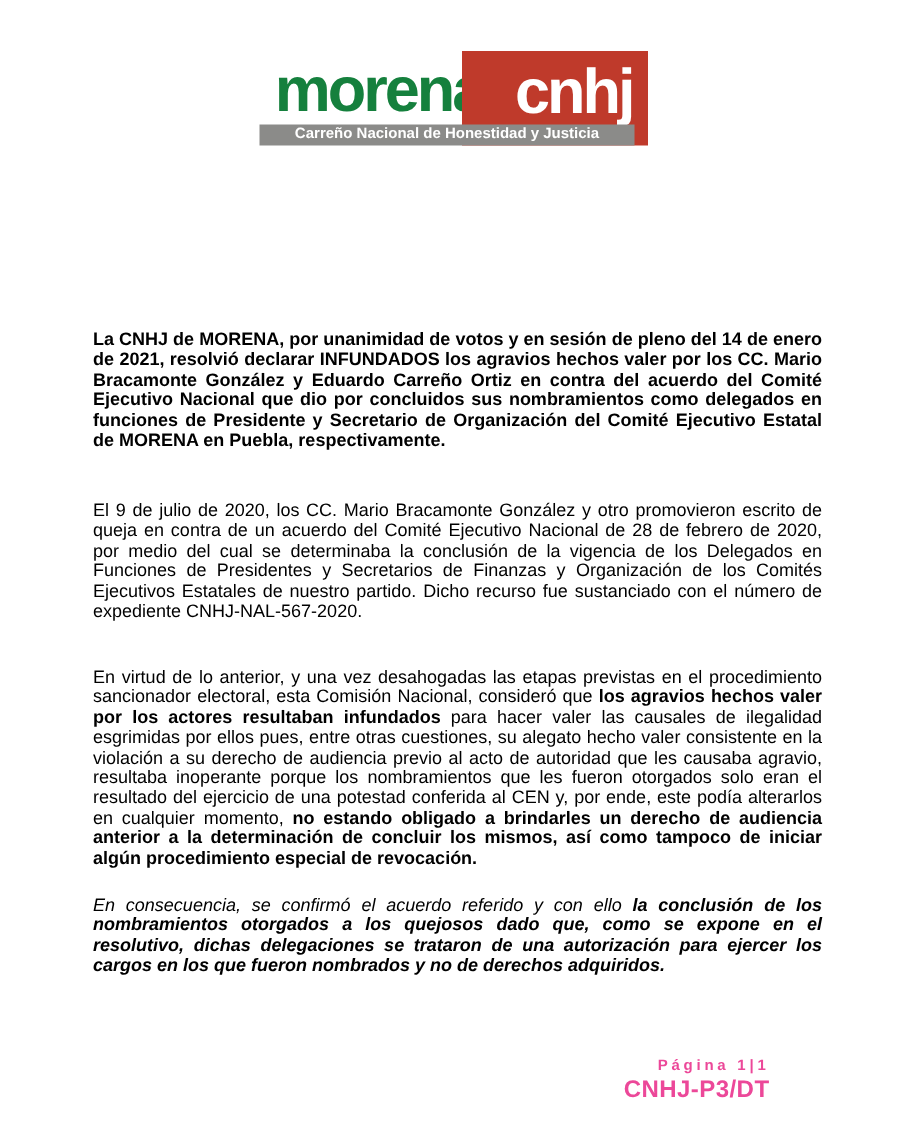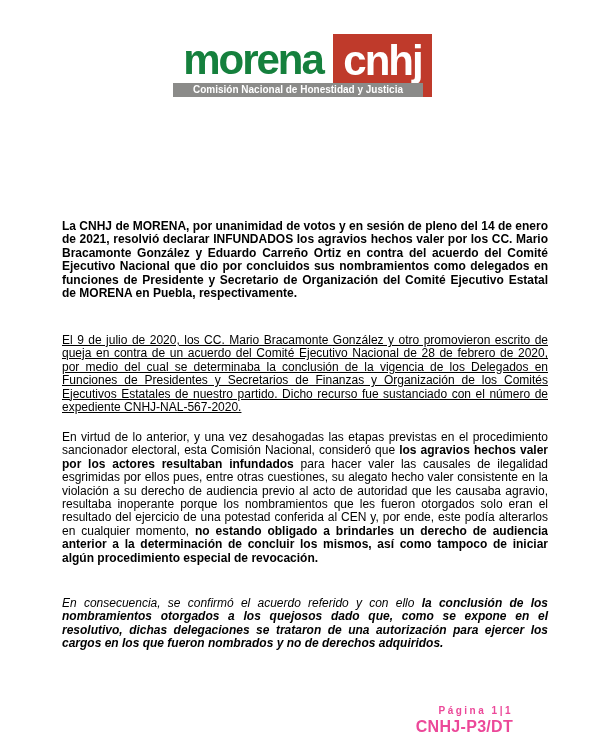--- a/index.html
+++ b/index.html
@@ -19,20 +19,21 @@
     position: absolute; left: 0; top: 0; width: 160px; height: 49px;
     background: #ffffff; display: flex; align-items: flex-start; justify-content: center;
   }
   .logo-white-cell span {
     color: #15803d; font-weight: bold; font-size: 42px; line-height: 51px; letter-spacing: -2px;
   }
   .logo-red-cell {
     position: absolute; right: 0; top: 0; width: 99px; height: 63px;
     background: #bf3a2b; display: flex; align-items: flex-start; justify-content: center;
     z-index: 1;
+    padding-left: 25px;
   }
   .logo-red-cell span {
     color: #ffffff; font-weight: bold; font-size: 42px; line-height: 53px; letter-spacing: -2px;
   }
   .logo-strip {
     position: absolute; left: 0; bottom: 0; width: 250px; height: 14px;
     background: #8b8b89; z-index: 2;
     color: #ffffff; font-weight: bold; font-size: 10px; line-height: 14px;
     text-align: center; white-space: nowrap;
   }
@@ -47,22 +48,22 @@
     text-align: center; font-weight: bold; font-size: 13.5px; letter-spacing: 0.4px;
   }
   .doc-title span { text-decoration: underline; }
 
   
   .para {
     position: absolute; left: 62px; width: 486px;
     font-size: 12px; line-height: 13.4px; text-align: justify;
   }
   .p1 { top: 208px; }
-  .p2 { top: 322px; text-decoration: underline; }
-  .p3 { top: 419px; }
+  .p2 { top: 322px; }
+  .p3 { top: 433px; }
   .p4 { top: 585px; font-style: italic; }
   .seg-b { font-weight: bold; }
 
   .signature {
     position: absolute; top: 661px; left: 0; width: 600px;
     text-align: center; font-weight: bold; font-size: 11.4px;
   }
 
   
   .footer {
@@ -77,21 +78,21 @@
 
 <div class="page">
 
   <div class="logo">
     <div class="logo-red-cell">
       <span>cnhj</span>
     </div>
     <div class="logo-white-cell">
       <span>morena</span>
     </div>
-    <div class="logo-strip">Comisión Nacional de Honestidad y Justicia</div>
+    <div class="logo-strip">Carreño Nacional de Honestidad y Justicia</div>
   </div>
 
 
 
   <p class="para p1"><span class="seg-b">La CNHJ de MORENA, por unanimidad de votos y en sesión de pleno del 14 de enero de 2021, resolvió declarar INFUNDADOS los agravios hechos valer por los CC. Mario Bracamonte González y Eduardo Carreño Ortiz en contra del acuerdo del Comité Ejecutivo Nacional que dio por concluidos sus nombramientos como delegados en funciones de Presidente y Secretario de Organización del Comité Ejecutivo Estatal de MORENA en Puebla, respectivamente.</span></p>
 
   <p class="para p2"><span>El 9 de julio de 2020, los CC. Mario Bracamonte González y otro promovieron escrito de queja en contra de un acuerdo del Comité Ejecutivo Nacional de 28 de febrero de 2020, por medio del cual se determinaba la conclusión de la vigencia de los Delegados en Funciones de Presidentes y Secretarios de Finanzas y Organización de los Comités Ejecutivos Estatales de nuestro partido. Dicho recurso fue sustanciado con el número de expediente CNHJ-NAL-567-2020.</span></p>
 
   <p class="para p3"><span>En virtud de lo anterior, y una vez desahogadas las etapas previstas en el procedimiento sancionador electoral, esta Comisión Nacional, consideró que </span><span class="seg-b">los agravios hechos valer por los actores resultaban infundados</span><span> para hacer valer las causales de ilegalidad esgrimidas por ellos pues, entre otras cuestiones, su alegato hecho valer consistente en la violación a su derecho de audiencia previo al acto de autoridad que les causaba agravio, resultaba inoperante porque los nombramientos que les fueron otorgados solo eran el resultado del ejercicio de una potestad conferida al CEN y, por ende, este podía alterarlos en cualquier momento, </span><span class="seg-b">no estando obligado a brindarles un derecho de audiencia anterior a la determinación de concluir los mismos, así como tampoco de iniciar algún procedimiento especial de revocación.</span></p>
 

